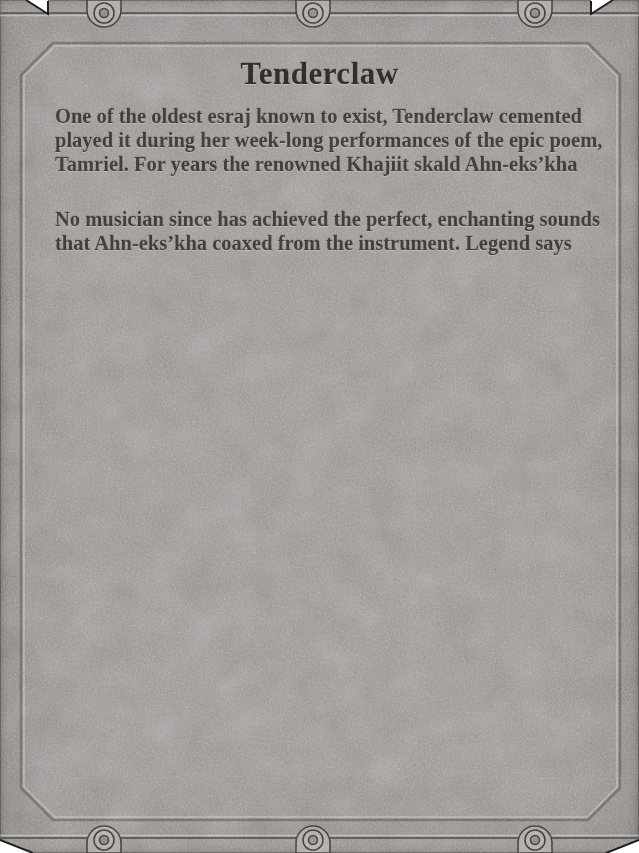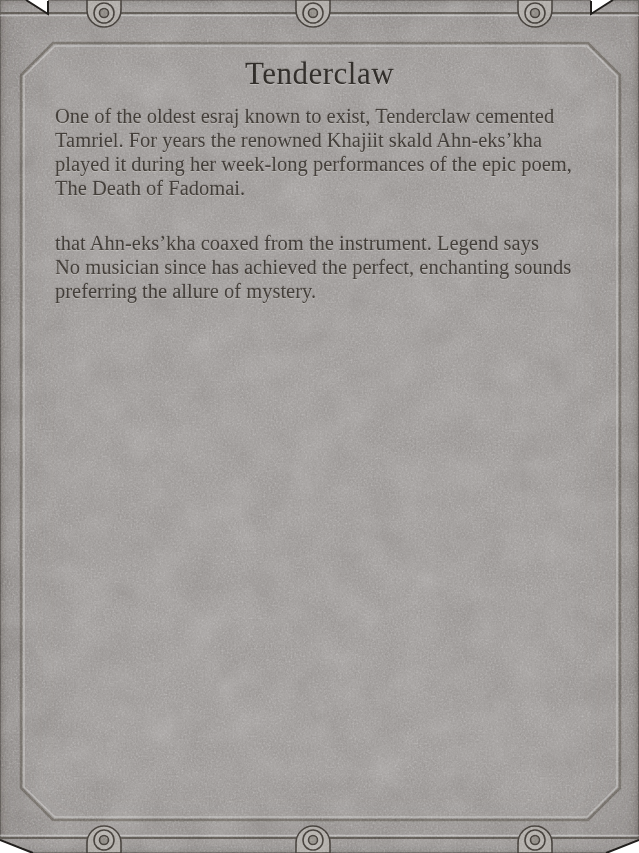--- a/index.html
+++ b/index.html
@@ -9,20 +9,21 @@
     width: 639px;
     height: 853px;
     overflow: hidden;
     font-family: "Liberation Serif", serif;
   }
 
   .stage {
     position: relative;
     width: 639px;
     height: 853px;
+    font-weight: bold;
   }
 
   
   .plaque {
     position: absolute;
     inset: 0;
     background:
       radial-gradient(420px 300px at 48% 20%, rgba(255,255,255,0.10), rgba(255,255,255,0) 70%),
       radial-gradient(520px 420px at 82% 52%, rgba(255,255,255,0.06), rgba(255,255,255,0) 72%),
       radial-gradient(480px 420px at 20% 78%, rgba(60,56,52,0.10), rgba(60,56,52,0) 70%),
@@ -160,28 +161,26 @@
         <circle cx="535" cy="840" r="10" fill="#aba7a2"></circle>
         <circle cx="535" cy="840" r="4.5" fill="#827e79"></circle>
       </g>
     </g>
   </svg>
 
   <div class="title">Tenderclaw</div>
   <div class="body-text">
       <div class="para">
         <div class="line">One of the oldest esraj known to exist, Tenderclaw cemented</div>
+        <div class="line">played it during her week-long performances of the epic poem,</div>
         <div class="line">Tamriel. For years the renowned Khajiit skald Ahn-eks’kha</div>
-        <div class="line">played it during her week-long performances of the epic poem,</div>
-        <div class="line">The Death of Fadomai.</div>
       </div>
       <div class="para">
+        <div class="line">No musician since has achieved the perfect, enchanting sounds</div>
         <div class="line">that Ahn-eks’kha coaxed from the instrument. Legend says</div>
-        <div class="line">No musician since has achieved the perfect, enchanting sounds</div>
-        <div class="line">preferring the allure of mystery.</div>
       </div>
     </div>
 
   <svg class="tex" width="639" height="853">
     <filter id="fineGrain">
       <feTurbulence type="fractalNoise" baseFrequency="0.55" numOctaves="3" seed="7" stitchTiles="stitch"></feTurbulence>
       <feColorMatrix type="saturate" values="0"></feColorMatrix>
     </filter>
     <filter id="mottle">
       <feTurbulence type="fractalNoise" baseFrequency="0.028" numOctaves="3" seed="11" stitchTiles="stitch"></feTurbulence>

